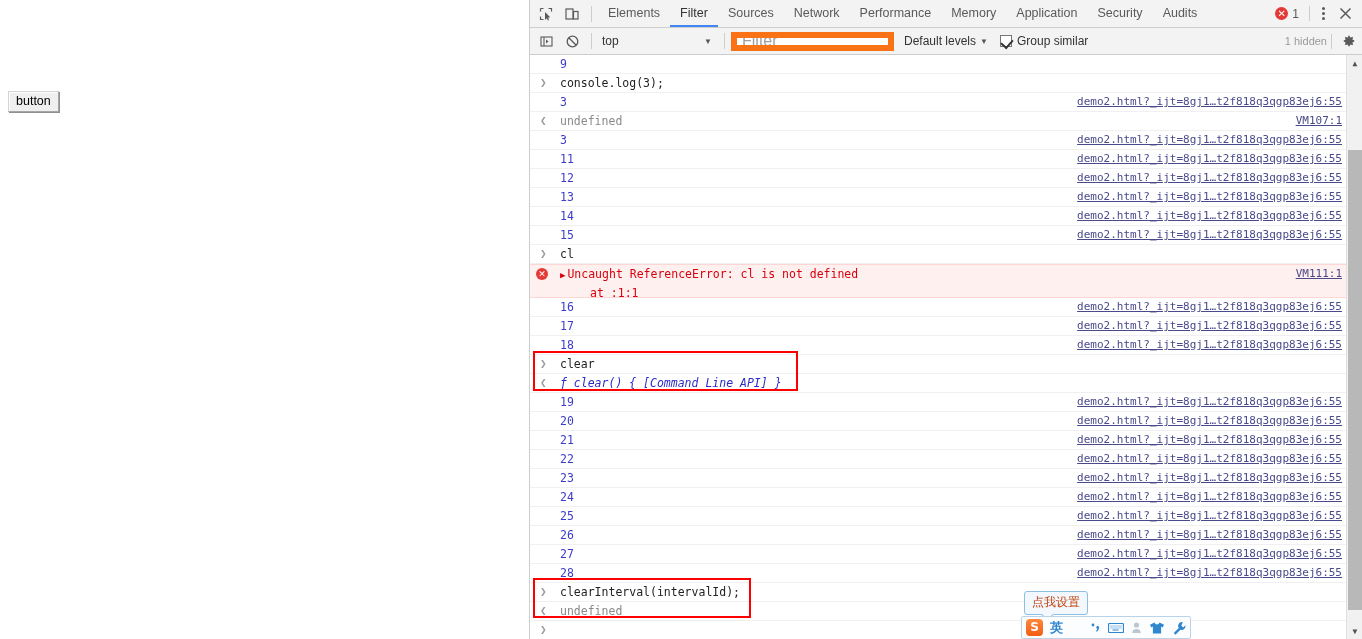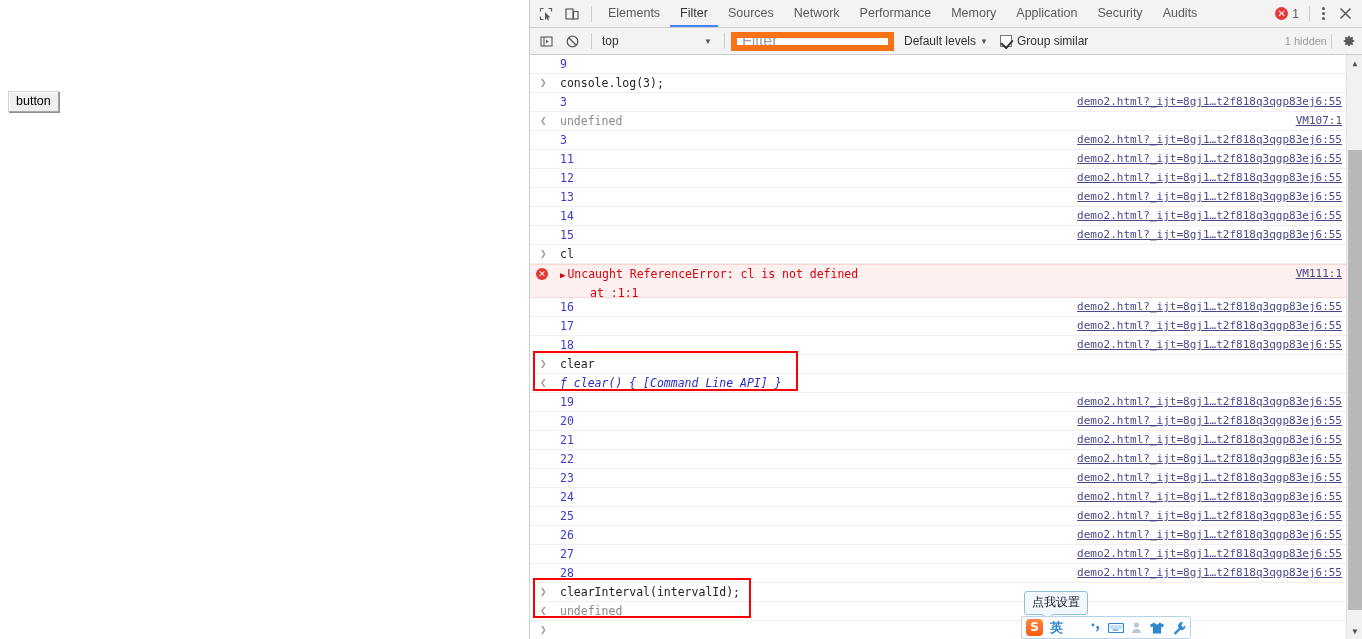--- a/index.html
+++ b/index.html
@@ -251,21 +251,21 @@
   }
 
   
   .ime-tip {
     position: absolute;
     left: 1024px; top: 591px;
     background: #f2f8fd;
     border: 1px solid #8ebfe0;
     border-radius: 3px;
     font-size: 12px;
-    color: #0f172a;
+    color: #c2410c;
     padding: 2px 7px 3px 7px;
     font-family: "DejaVu Sans", sans-serif;
     z-index: 20;
   }
   .ime-tip:after {
     content:"";
     position:absolute; left: 18px; bottom:-5px;
     width: 8px; height: 8px;
     background: #f2f8fd;
     border-right: 1px solid #8ebfe0;

